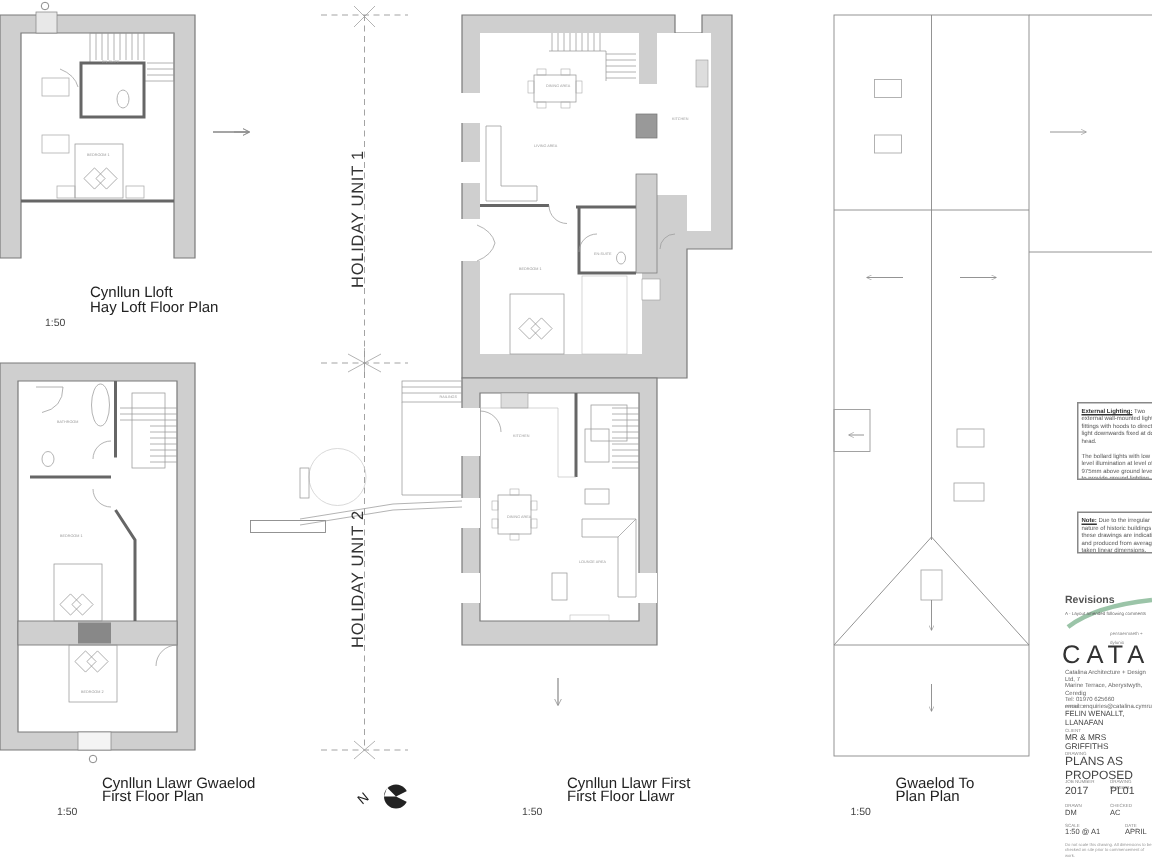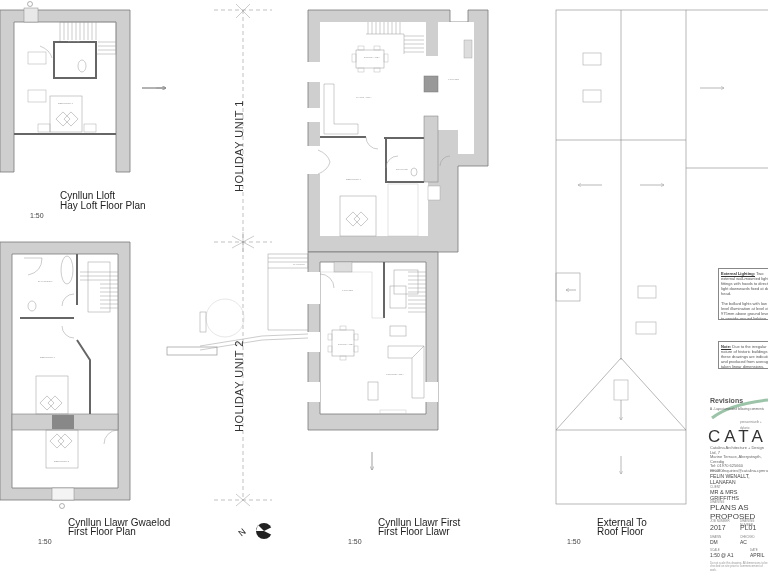--- a/index.html
+++ b/index.html
@@ -265,22 +265,22 @@
 <div class="pscale" style="left:30px;top:212px;">1:50</div>
 
 <div class="ptitle" style="left:38px;top:518px;">Cynllun Llawr Gwaelod</div>
 <div class="ptitle" style="left:38px;top:527px;">First Floor Plan</div>
 <div class="pscale" style="left:38px;top:538px;">1:50</div>
 
 <div class="ptitle" style="left:348px;top:518px;">Cynllun Llawr First</div>
 <div class="ptitle" style="left:348px;top:527px;">First Floor Llawr</div>
 <div class="pscale" style="left:348px;top:538px;">1:50</div>
 
-<div class="ptitle" style="left:567px;top:518px;">External To</div>
-<div class="ptitle" style="left:567px;top:527px;">Roof Floor</div>
+<div class="ptitle" style="left:567px;top:518px;">Gwaelod To</div>
+<div class="ptitle" style="left:567px;top:527px;">Plan Plan</div>
 <div class="pscale" style="left:567px;top:538px;">1:50</div>
 
 <div class="rlabel" style="left:68px;top:40px;">EN-SUITE</div>
 <div class="rlabel" style="left:58px;top:102px;">BEDROOM 1</div>
 <div class="rlabel" style="left:38px;top:280px;">BATHROOM</div>
 <div class="rlabel" style="left:40px;top:356px;">BEDROOM 1</div>
 <div class="rlabel" style="left:54px;top:460px;">BEDROOM 2</div>
 <div class="rlabel" style="left:364px;top:56px;">DINING AREA</div>
 <div class="rlabel" style="left:356px;top:96px;">LIVING AREA</div>
 <div class="rlabel" style="left:448px;top:78px;">KITCHEN</div>

